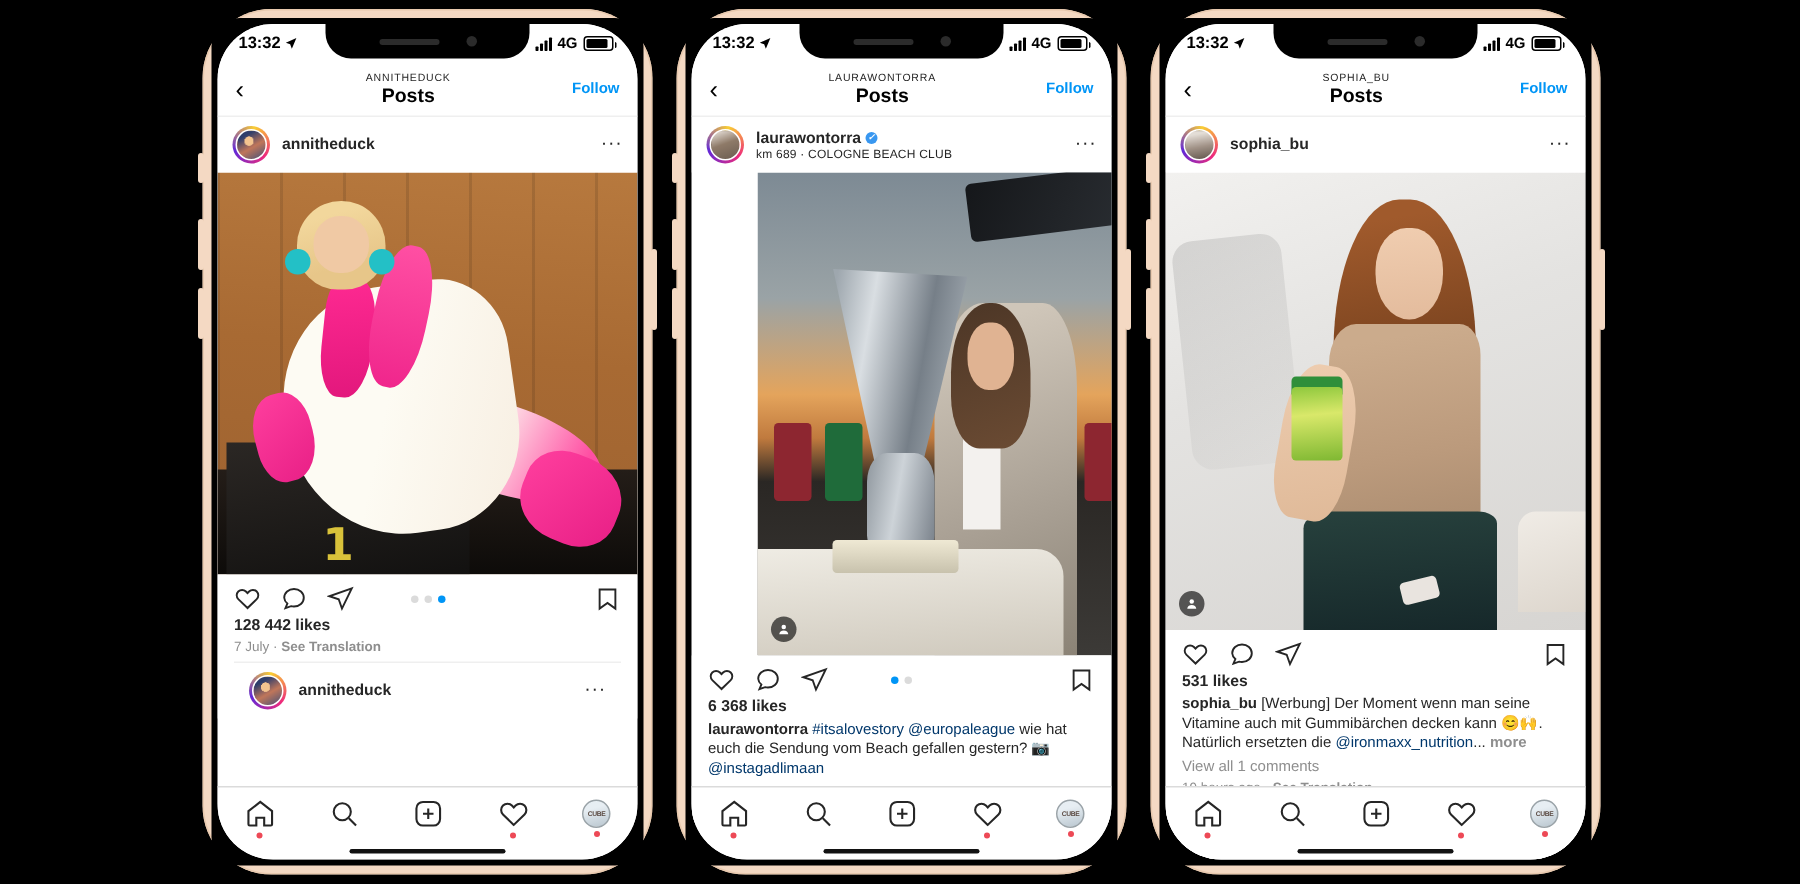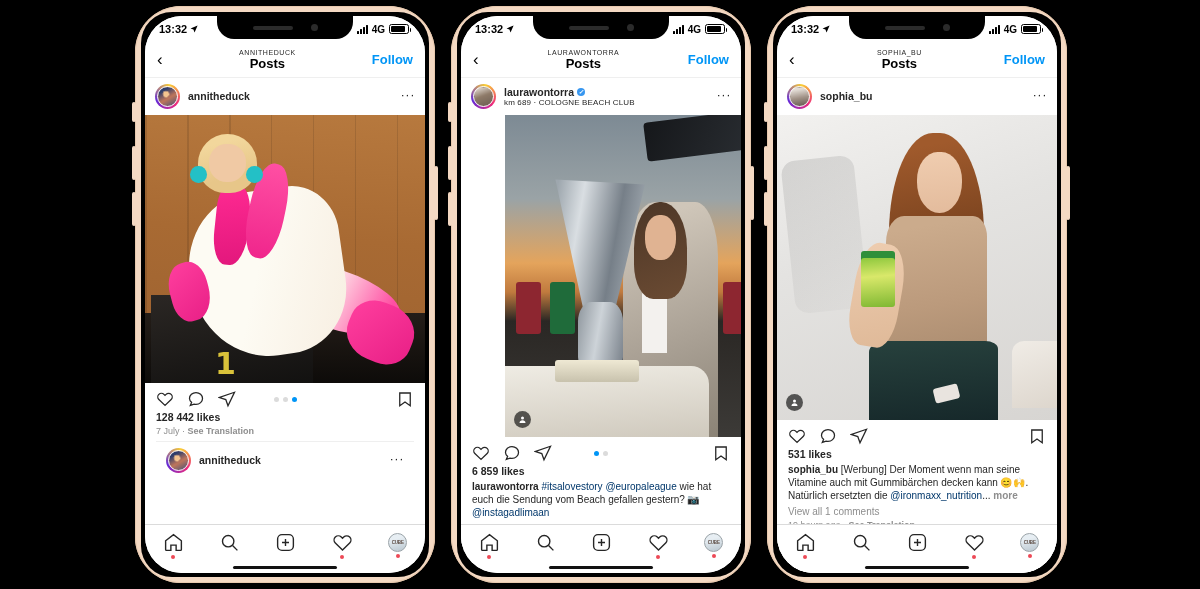--- a/index.html
+++ b/index.html
@@ -18,21 +18,21 @@
     background: #f4d9c3;
     padding: 6px;
     box-shadow: 0 0 0 1px #e8c9ae inset;
   }
   .phone.p1 { left: 135px; }
   .phone.p2 { left: 451px; }
   .phone.p3 { left: 767px; }
 
   .bezel {
     position: relative; width: 100%; height: 100%;
-    border-radius: 31px; background: #000; padding: 4px;
+    border-radius: 19px; background: #000; padding: 4px;
     overflow: hidden;
   }
   .screen {
     position: relative; width: 100%; height: 100%;
     border-radius: 37px; background: #fff; overflow: hidden;
   }
 
   
   .btn-side { position: absolute; background: #f4d9c3; border-radius: 2px; }
   .btn-silent { left: -3px; top: 96px; width: 4px; height: 20px; }
@@ -72,21 +72,21 @@
   
   .navbar {
     position: relative; height: 36px; background: #fff;
     border-bottom: 1px solid #efefef;
     display: flex; align-items: center; padding: 0 12px;
   }
   .back { width: 18px; font-size: 17px; color: #000; line-height: 1; cursor: pointer; font-weight: 300; }
   .nav-center { flex: 1; text-align: center; line-height: 1.05; }
   .nav-handle { font-size: 7px; letter-spacing: .55px; color: #262626; }
   .nav-title { font-size: 13px; font-weight: 700; color: #000; margin-top: 1px; }
-  .follow { font-size: 13px; color: #0095f6; font-weight: 600; cursor: pointer; padding-left: 12px; }
+  .follow { font-size: 10px; color: #0095f6; font-weight: 600; cursor: pointer; padding-left: 12px; }
 
   
   .posthead { display: flex; align-items: center; gap: 8px; padding: 6px 10px; background: #fff; }
   .avatar-ring {
     width: 25px; height: 25px; border-radius: 50%; flex: 0 0 auto;
     background: conic-gradient(from 10deg, #f9ce34, #ee2a7b, #6228d7, #f9ce34);
     padding: 1.6px;
   }
   .avatar-ring > span {
     display: block; width: 100%; height: 100%; border-radius: 50%;
@@ -473,21 +473,21 @@
           <div class="dots-wrap">
             <span class="dot on"></span>
               <span class="dot"></span>
           </div>
           <svg class="ic bookmark" viewBox="0 0 24 24">
               <path d="M19 21 12 16 5 21V4h14z"></path>
             </svg>
         </div>
 
         <div class="cap">
-          <div class="likes">6 859 likes</div>
+          <div class="likes">6 368 likes</div>
           <div class="captext">
             <b>laurawontorra</b><span> </span><span class="blue">#itsalovestory</span><span> </span><span class="blue">@europaleague</span><span>  wie hat euch die Sendung vom Beach gefallen gestern? 📷 </span><span class="blue">@instagadlimaan</span>
           </div>
           <div class="viewall">View all 58 comments</div>
           <div class="comment-line">
             <span>instagadlimaan Annefaaat?!? 😂 Lauralein, Lauralein</span>
             <svg class="ch" viewBox="0 0 24 24">
                 <path d="M12 20.5 3.8 12.6a4.8 4.8 0 0 1 6.8-6.8l1.4 1.4 1.4-1.4a4.8 4.8 0 0 1 6.8 6.8z"></path>
               </svg>
           </div>

